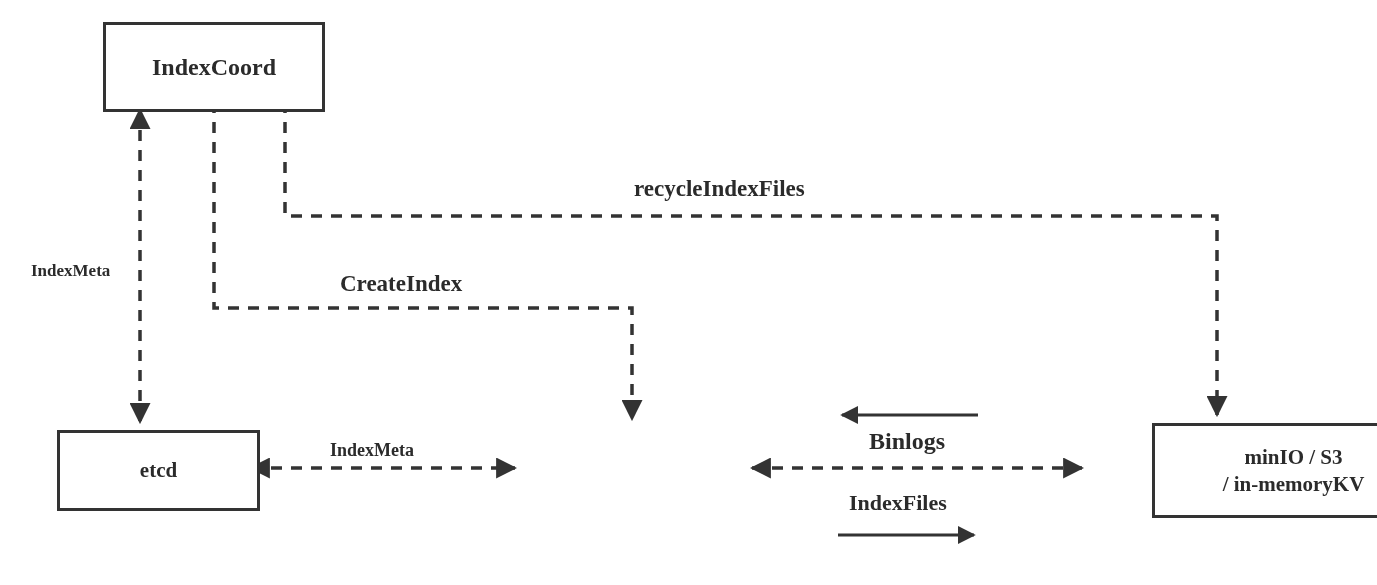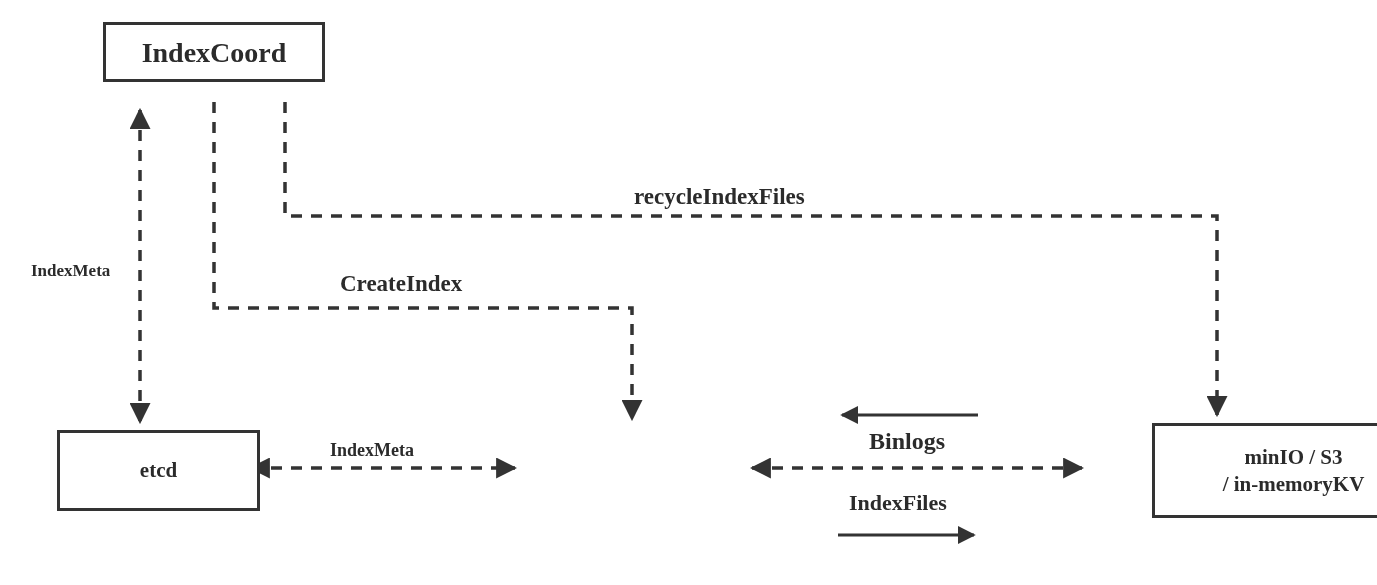--- a/index.html
+++ b/index.html
@@ -33,22 +33,22 @@
     text-align: center;
     color: #2b2b2b;
     font-weight: bold;
     line-height: 1.25;
   }
   .node-label {
     display: block;
     white-space: pre-line;
   }
   #node-indexcoord {
-    left: 103px; top: 22px; width: 222px; height: 60px;
-    font-size: 28px;
+    left: 103px; top: 22px; width: 222px; height: 90px;
+    font-size: 24px;
   }
   #node-etcd {
     left: 57px; top: 430px; width: 203px; height: 81px;
     font-size: 21px;
   }
   #node-indexnode {
     left: 523px; top: 427px; width: 220px; height: 86px;
     font-size: 21px;
   }
   #node-minio {
@@ -61,21 +61,21 @@
     font-weight: bold;
     white-space: nowrap;
   }
   #label-indexmeta-left {
     left: 31px; top: 261px; font-size: 17px;
   }
   #label-createindex {
     left: 340px; top: 271px; font-size: 23px; text-align: right;
   }
   #label-recycleindexfiles {
-    left: 634px; top: 184px; font-size: 23px;
+    left: 634px; top: 176px; font-size: 23px;
   }
   #label-indexmeta-mid {
     left: 330px; top: 440px; font-size: 18px;
   }
   #label-binlogs {
     left: 869px; top: 428px; font-size: 24px;
   }
   #label-indexfiles {
     left: 849px; top: 490px; font-size: 22px;
   }

